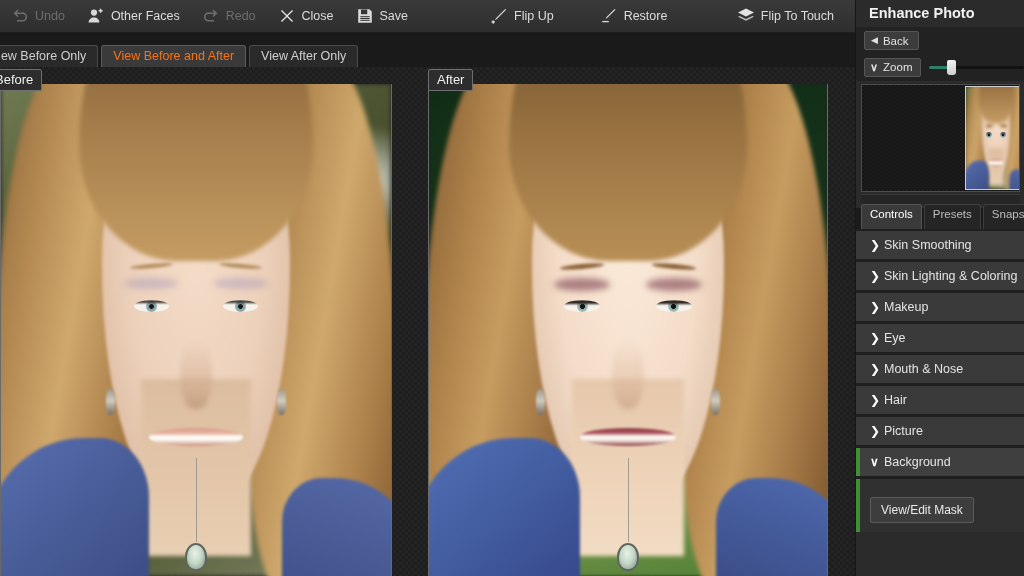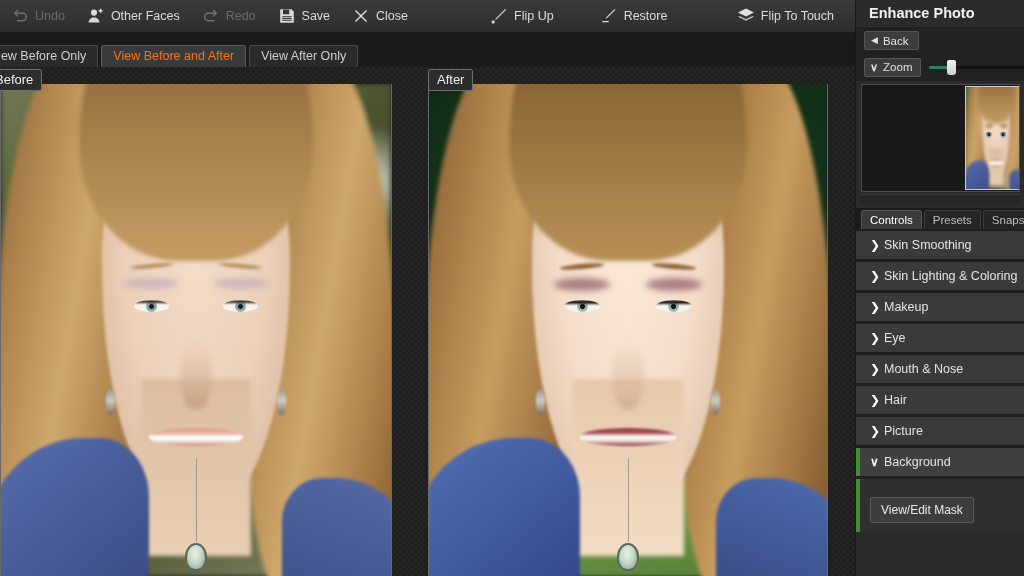--- a/index.html
+++ b/index.html
@@ -276,21 +276,21 @@
   #preview-strip { height: 10px; background: #262626; margin: 2px 4px 0 5px; border-top: 1px solid #3a3a3a; }
 
   
   #panel-tabs {
     margin-top: 4px; height: 21px;
     display: flex; align-items: flex-end;
     background: #1b1b1b;
     padding-left: 5px;
   }
   .ptab {
-    height: 19px; line-height: 18px;
+    height: 25px; line-height: 18px;
     padding: 0 8px;
     font-size: 11.5px; color: #bdbdbd;
     background: #252525; border: 1px solid #3e3e3e; border-bottom: none;
     border-radius: 3px 3px 0 0;
     margin-right: 2px; white-space: nowrap; cursor: default;
   }
   .ptab.active { background: #3a3a3a; color: #ffffff; border-color: #555; }
 
   #accordion { background: #1f1f1f; padding-top: 2px; }
   .acc-row {
@@ -351,37 +351,37 @@
         <svg viewBox="0 0 18 18">
             <path d="M6.5 5.5h5.9l-2-2 1.1-1.1L15.4 6.2l-3.9 3.8-1.1-1.1 2-2H6.5a3 3 0 0 0 0 6H12v1.6H6.5a4.6 4.6 0 0 1 0-9.2z" fill="#6d6d6d"></path>
           </svg>
       </span>
       <span>Redo</span>
     </div>
 
     <div class="tb-btn">
       <span class="ic">
         <svg viewBox="0 0 18 18">
+            <path d="M3 3.9 3.9 3 9 8.1 14.1 3l.9.9L9.9 9l5.1 5.1-.9.9L9 9.9 3.9 15 3 14.1 8.1 9z" fill="#e6e6e6"></path>
+          </svg>
+      </span>
+      <span>Close</span>
+    </div>
+
+    <div class="tb-btn">
+      <span class="ic">
+        <svg viewBox="0 0 18 18">
           <path d="M2.2 2.2h11.2l2.4 2.4v11.2H2.2z" fill="#d8d8d8"></path>
           <rect x="5" y="2.6" width="6.2" height="4.6" fill="#343434"></rect>
           <rect x="4.3" y="9.2" width="9.4" height="1" fill="#343434"></rect>
           <rect x="4.3" y="11" width="9.4" height="1" fill="#343434"></rect>
           <rect x="4.3" y="12.8" width="9.4" height="1" fill="#343434"></rect>
         </svg>
       </span>
       <span>Save</span>
-    </div>
-
-    <div class="tb-btn">
-      <span class="ic">
-        <svg viewBox="0 0 18 18">
-            <path d="M3 3.9 3.9 3 9 8.1 14.1 3l.9.9L9.9 9l5.1 5.1-.9.9L9 9.9 3.9 15 3 14.1 8.1 9z" fill="#e6e6e6"></path>
-          </svg>
-      </span>
-      <span>Close</span>
     </div>
 
     <div class="tb-gap-md"></div>
 
     <div class="tb-btn">
       <span class="ic">
         <svg viewBox="0 0 18 18">
           <path d="M15.2 1.9 16.1 2.8 6.6 12.3 5 13 5.7 11.4z" fill="#d8d8d8"></path>
           <path d="M3.2 13.3v3.4M1.5 15h3.4" stroke="#d8d8d8" stroke-width="1.3"></path>
         </svg>

